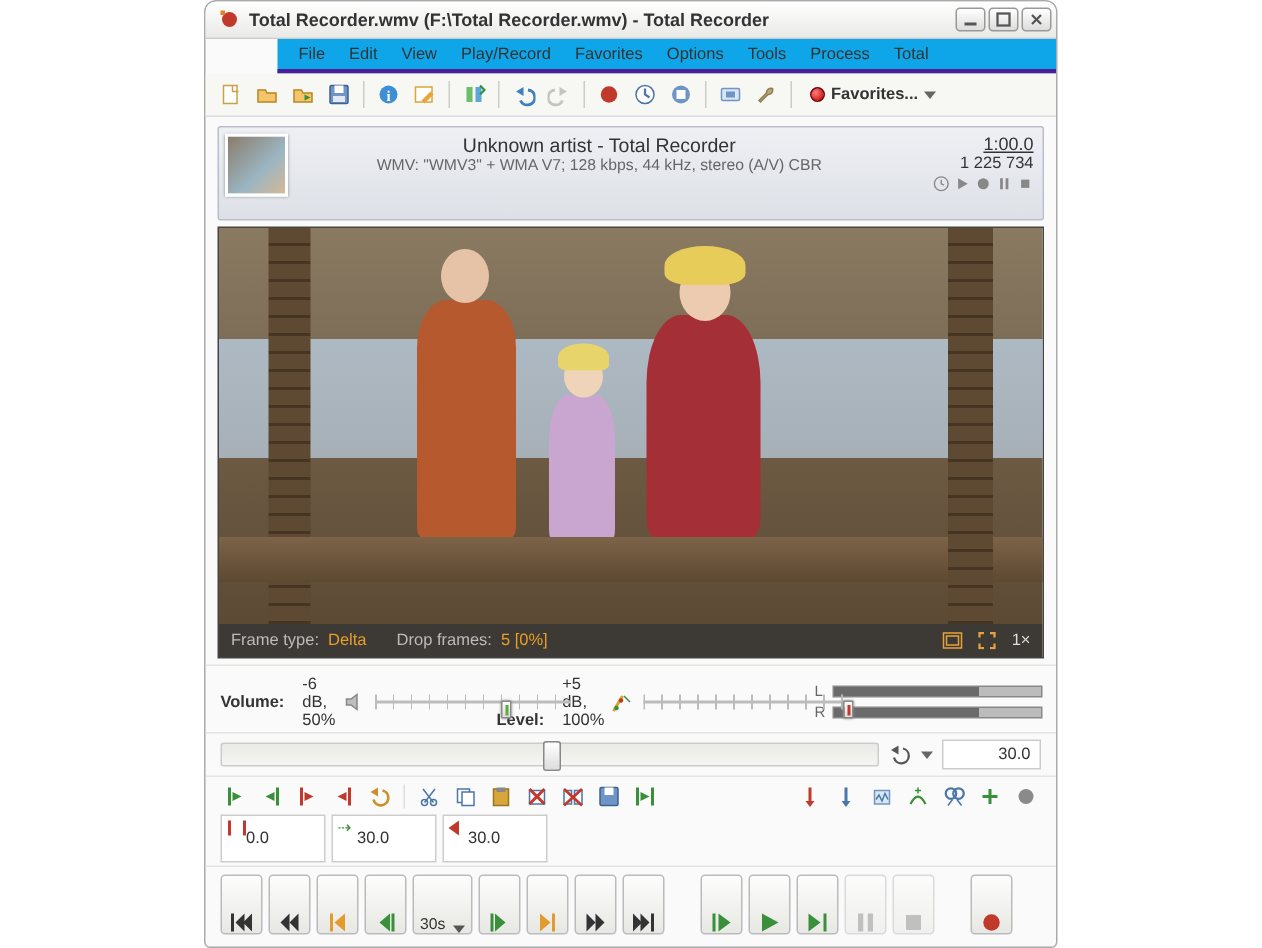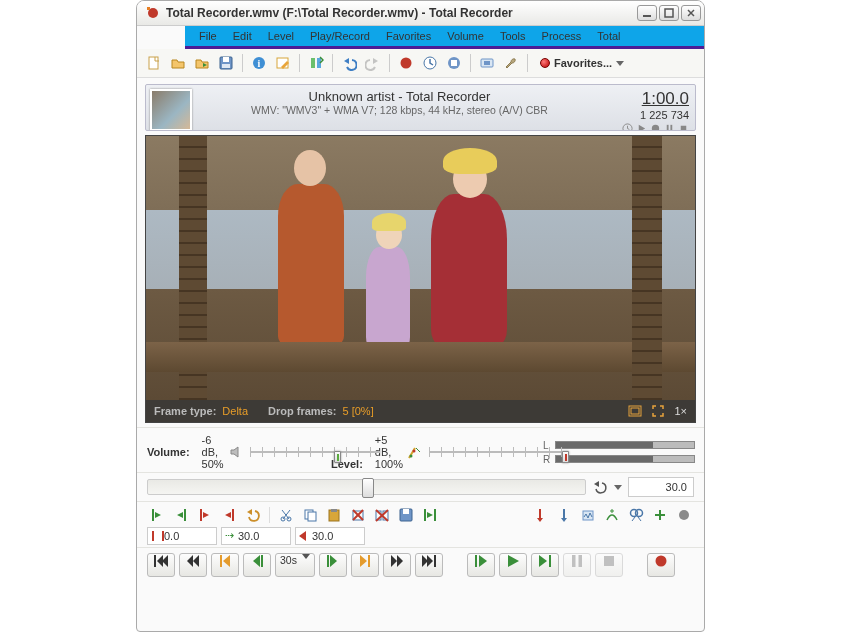--- a/index.html
+++ b/index.html
@@ -13,21 +13,21 @@
   .winbtn { width:20px; height:16px; border:1px solid #999; border-radius:3px; background:linear-gradient(#fff,#ddd); display:flex; align-items:center; justify-content:center; font-weight:bold; font-size:10px; color:#555; }
   .menubar { display:flex; gap:4px; padding:2px 8px; background:#0ea5e9; border-bottom:3px solid #4c1d95;margin-left:48px; }
   .menu-item { padding:2px 6px; cursor:default; }
   .toolbar { display:flex; align-items:center; padding:3px 6px; gap:2px; border-bottom:1px solid #ddd; background:#f7f7f4; flex-wrap:nowrap; }
   .tbtn { width:22px; height:22px; border:1px solid transparent; border-radius:3px; display:flex; align-items:center; justify-content:center; }
   .tsep { width:1px; height:18px; background:#ccc; margin:0 3px; }
   .params-btn { display:flex; align-items:center; gap:4px; padding:2px 6px; height:22px; border:1px solid transparent; border-radius:3px; font-weight:bold; }
   .params-btn .dot { width:10px; height:10px; border-radius:50%; background:radial-gradient(circle at 35% 35%,#ff7a7a,#b80000); border:1px solid #700; }
   .tri-down { width:0; height:0; border-left:4px solid transparent; border-right:4px solid transparent; border-top:5px solid #666; }
 
-  .info-panel { margin:6px 8px 4px 8px; display:flex; background:linear-gradient(#eef0f4,#dde0e6); border:1px solid #bbc; border-radius:2px; position:relative; height:47px; overflow:hidden; }
+  .info-panel { margin:6px 8px 4px 8px; display:flex; background:linear-gradient(#eef0f4,#dde0e6); border:1px solid #bbc; border-radius:2px; position:relative; height:64px; overflow:hidden; }
   .thumb { width:42px; height:42px; margin:4px; border:2px solid #fff; box-shadow:0 0 2px #888; background:linear-gradient(135deg,#8a7c6a,#9bb6c3 60%,#d5b896); }
   .info-center { flex:1; text-align:center; padding-top:4px; overflow:hidden; }
   .info-title { font-size:13px; color:#333; }
   .info-sub { font-size:10.5px; color:#666; }
   .info-right { text-align:right; padding:4px 6px; min-width:92px; }
   .mini-icons { display:flex; gap:3px; justify-content:flex-end; margin-top:2px; color:#777; }
   .mi { width:11px; height:11px; display:flex; align-items:center; justify-content:center; }
   .mi svg { width:11px; height:11px; }
 
   .video-wrap { margin:0 8px; border:1px solid #444; }
@@ -38,21 +38,21 @@
   .fig1::before{content:"";position:absolute;top:-34px;left:16px;width:32px;height:36px;border-radius:50%;background:#e6c3a6;}
   .fig2 { position:absolute; left:40%; top:42%; width:44px; height:100px; background:#c8a6cf; border-radius:30% 30% 10% 10%; }
   .fig2::before{content:"";position:absolute;top:-26px;left:10px;width:26px;height:28px;border-radius:50%;background:#efd4b9;}
   .fig2::after{content:"";position:absolute;top:-34px;left:6px;width:34px;height:18px;border-radius:50% 50% 20% 20%;background:#e7d56c;}
   .fig3 { position:absolute; left:52%; top:22%; width:76px; height:150px; background:#a52f36; border-radius:30% 30% 10% 10%; }
   .fig3::before{content:"";position:absolute;top:-34px;left:22px;width:34px;height:38px;border-radius:50%;background:#edcbb0;}
   .fig3::after{content:"";position:absolute;top:-46px;left:12px;width:54px;height:26px;border-radius:50% 50% 30% 30%;background:#e8cc5a;}
   .log { position:absolute; left:0; right:0; bottom:28px; height:30px; background:linear-gradient(#7c6348,#5d4931); }
 
   .video-status { display:flex; align-items:center; height:22px; background:#3d3a36; color:#ddd; font-size:11px; padding:0 8px; gap:6px; }
-  .vs-label { color:#bbb;font-weight:bold; }
+  .vs-label { color:#bbb; }
   .vs-val { color:#e89d28; margin-right:14px; }
   .vs-right { margin-left:auto; display:flex; align-items:center; gap:10px; color:#e6a23c; }
 
   .audio-row { display:flex; align-items:center; padding:6px 10px 2px 10px; gap:14px; border-top:1px solid #e4e4e0; margin-top:4px; }
   .acol { display:flex; flex-direction:row; gap:4px; }
   .arow { display:flex; align-items:center; gap:6px; }
   .slider { position:relative; height:14px; }
   .slider .track { position:absolute; left:0; right:0; top:6px; height:2px; background:#bbb; }
   .slider .ticks { position:absolute; left:0; right:0; top:2px; height:10px; background:repeating-linear-gradient(90deg,#bbb 0 1px,transparent 1px 12px); }
   .slider .thumb { position:absolute; top:2px; width:7px; height:12px; background:linear-gradient(#fafafa,#ddd); border:1px solid #888; border-radius:1px; }
@@ -66,27 +66,27 @@
 
   .seek-row { display:flex; align-items:center; padding:4px 10px; gap:6px; border-top:1px solid #e4e4e0; }
   .seek-track { flex:1; height:16px; position:relative; background:linear-gradient(#e9e9e5,#f5f5f2); border:1px solid #ccc; border-radius:2px; }
   .seek-thumb { position:absolute; left:49%; top:-2px; width:12px; height:20px; background:linear-gradient(#fff,#ddd); border:1px solid #888; border-radius:2px; }
   .seek-time { width:66px; height:20px; border:1px solid #ccc; background:#fff; display:flex; align-items:center; justify-content:flex-end; padding-right:6px; }
 
   .edit-bar { padding:4px 10px 2px 10px; border-top:1px solid #e4e4e0; }
   .edit-icons { display:flex; gap:4px; align-items:center; flex-wrap:nowrap; overflow:hidden; }
   .ei { width:20px; height:18px; display:flex; align-items:center; justify-content:center; }
   .edit-times { display:flex; gap:4px; margin-top:3px; }
-  .etime { width:70px; height:18px; border:1px solid #ccc; background:#fff; display:flex; align-items:center; padding-left:16px; position:relative; font-size:11px; }
+  .etime { width:70px; height:32px; border:1px solid #ccc; background:#fff; display:flex; align-items:center; padding-left:16px; position:relative; font-size:11px; }
   .etime.red-i::before{content:"";position:absolute;left:4px;top:3px;width:8px;height:10px;border-left:2px solid #c0392b;border-right:2px solid #c0392b;}
   .etime.grn-i::before{content:"⇢";position:absolute;left:3px;top:1px;color:#3a8f3a;font-size:11px;}
   .etime.back-i::before{content:"";position:absolute;left:3px;top:3px;width:0;height:0;border-top:5px solid transparent;border-bottom:5px solid transparent;border-right:7px solid #c0392b;}
 
   .transport { display:flex; align-items:center; padding:5px 10px 8px 10px; gap:4px; border-top:1px solid #e4e4e0; }
-  .pbtn { width:28px; height:24px; border:1px solid #bbb; border-radius:3px; background:linear-gradient(#fdfdfd,#e7e7e3); display:flex; align-items:flex-start; justify-content:center; }
+  .pbtn { width:28px; height:40px; border:1px solid #bbb; border-radius:3px; background:linear-gradient(#fdfdfd,#e7e7e3); display:flex; align-items:flex-end; justify-content:center; }
   .pbtn.sel { width:40px; justify-content:space-between; padding:0 4px; font-size:10.5px; }
   .gap { width:16px; }
   svg { display:block; }
 </style>
 </head>
 <body>
 <div class="window">
 <div class="win-frame">
 
 <div class="titlebar">
@@ -113,24 +113,24 @@
               <line x1="2" y1="2" x2="8" y2="8" stroke="#555" stroke-width="1.5"></line>
               <line x1="8" y1="2" x2="2" y2="8" stroke="#555" stroke-width="1.5"></line>
             </svg>
           </div>
   </div>
 </div>
 
 <div class="menubar">
   <span class="menu-item">File</span>
   <span class="menu-item">Edit</span>
-  <span class="menu-item">Level</span>
+  <span class="menu-item">View</span>
   <span class="menu-item">Play/Record</span>
   <span class="menu-item">Favorites</span>
-  <span class="menu-item">Volume</span>
+  <span class="menu-item">Options</span>
   <span class="menu-item">Tools</span>
   <span class="menu-item">Process</span>
   <span class="menu-item">Total</span>
 </div>
 
 <div class="toolbar">
   <div class="tbtn">
           <svg width="16" height="16">
             <rect x="3" y="2" width="9" height="12" fill="#fff" stroke="#c9a14a"></rect>
             <path d="M9 2v4h4" fill="none" stroke="#c9a14a"></path>
@@ -226,21 +226,21 @@
   </div>
 </div>
 
 <div class="info-panel">
   <div class="thumb"></div>
   <div class="info-center">
     <div class="info-title">Unknown artist - Total Recorder</div>
     <div class="info-sub">WMV: "WMV3" + WMA V7; 128 kbps, 44 kHz, stereo (A/V) CBR</div>
   </div>
   <div class="info-right">
-    <div style="font-size:17px;text-decoration:underline;">1:00.0</div>
+    <div style="font-size:12px;text-decoration:underline;">1:00.0</div>
     <div style="font-size:11px;">1 225 734</div>
     <div class="mini-icons">
       <span class="mi">
               <svg viewBox="0 0 12 12">
                 <circle cx="6" cy="6" r="5" fill="none" stroke="#888"></circle>
                 <path d="M6 3v3l2 1" stroke="#888" fill="none"></path>
               </svg>
             </span>
       <span class="mi">
               <svg viewBox="0 0 12 12">

